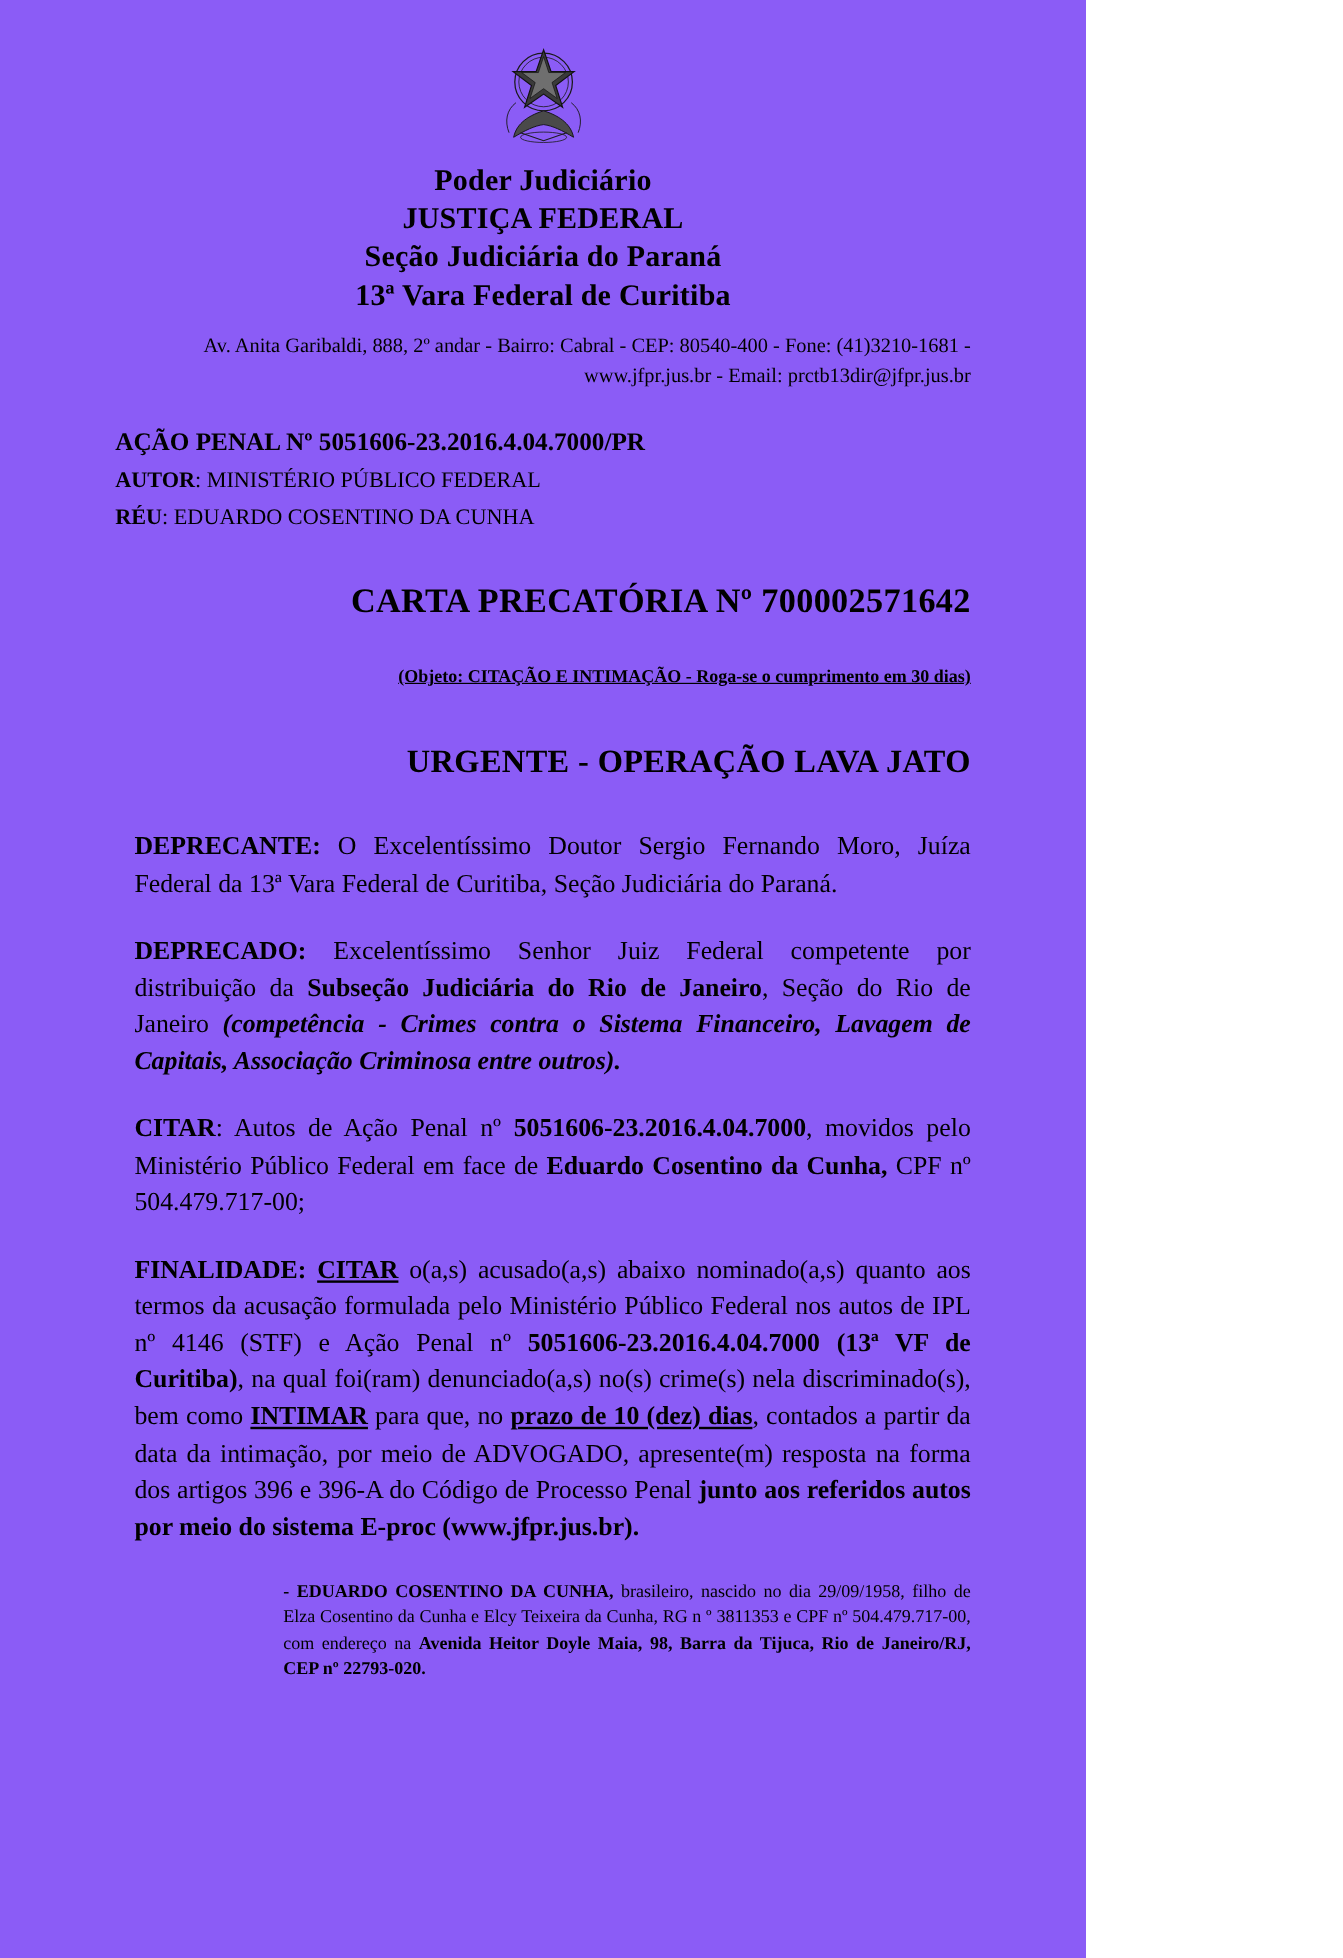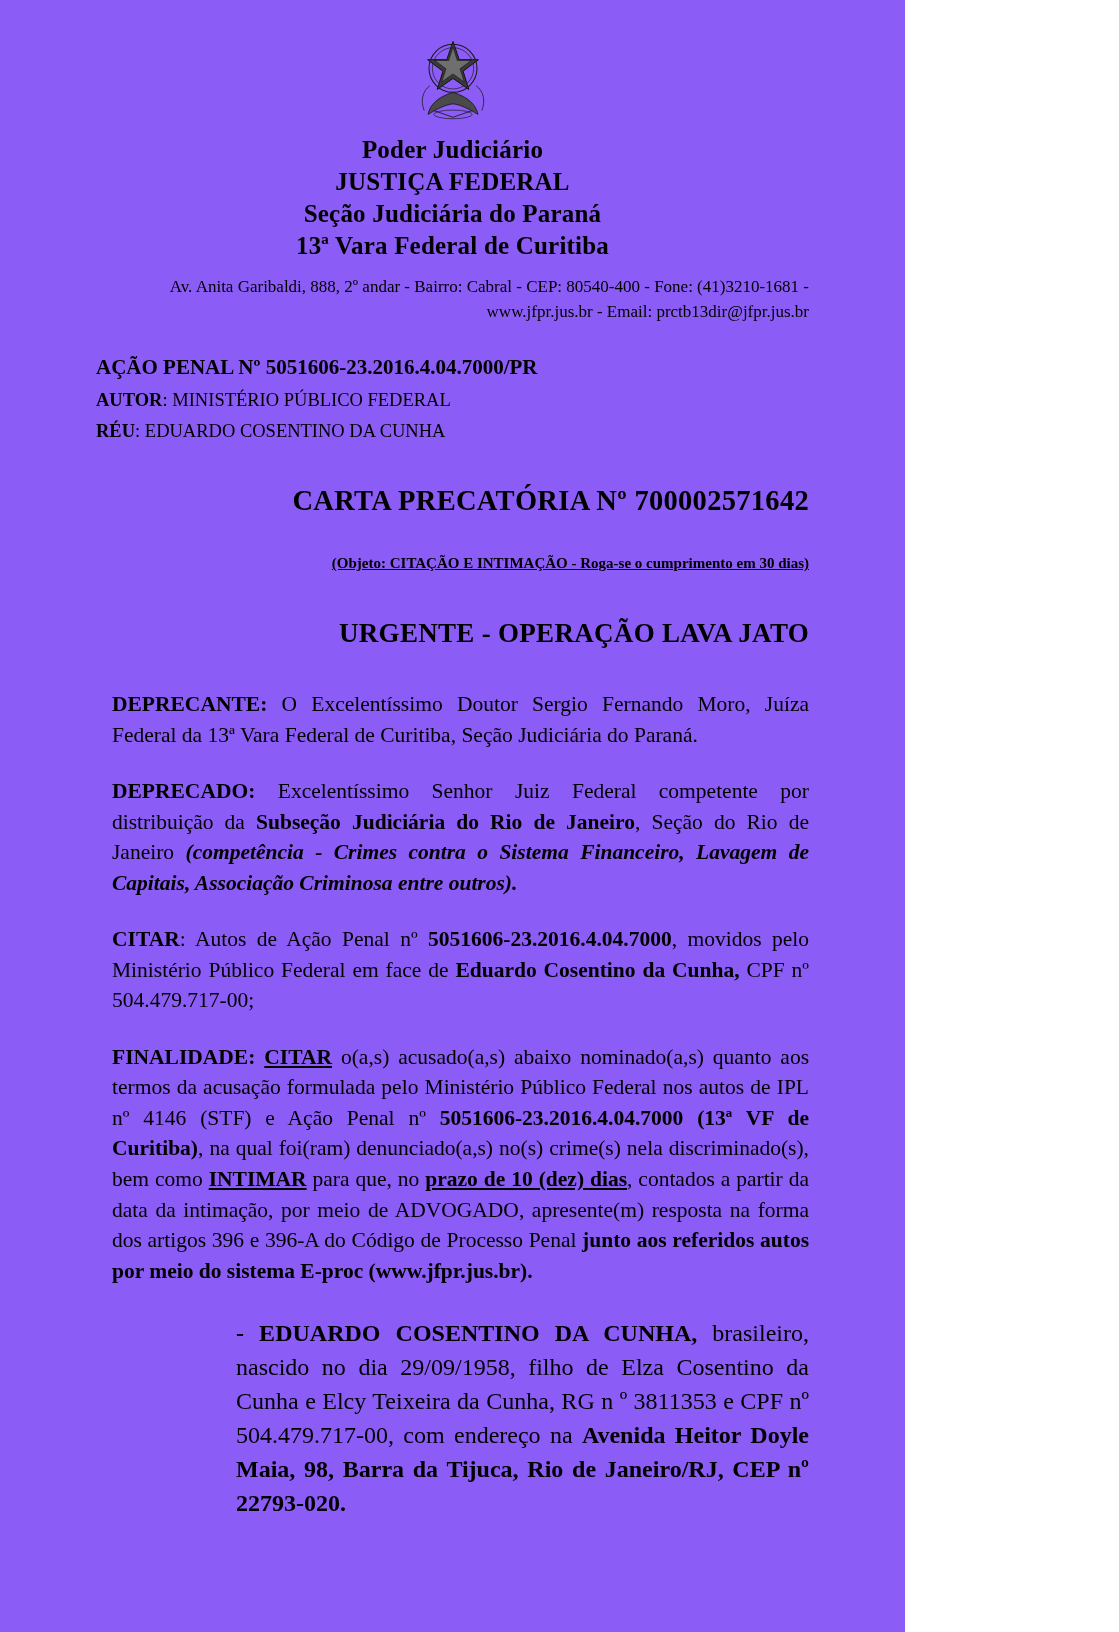--- a/index.html
+++ b/index.html
@@ -97,21 +97,21 @@
     text-align: justify;
     margin: 26px 0 0 16px;
   }
   p.body-par.first {
     margin-top: 40px;
   }
   .b { font-weight: bold; }
   .bi { font-weight: bold; font-style: italic; }
   .bu { font-weight: bold; text-decoration: underline; }
   .indent-par {
-    font-size: 24px;
+    font-size: 15px;
     line-height: 1.42;
     text-align: justify;
     margin: 30px 0 0 0;
     padding-left: 140px;
   }
 </style>
 </head>
 <body>
 
 <div class="page">

